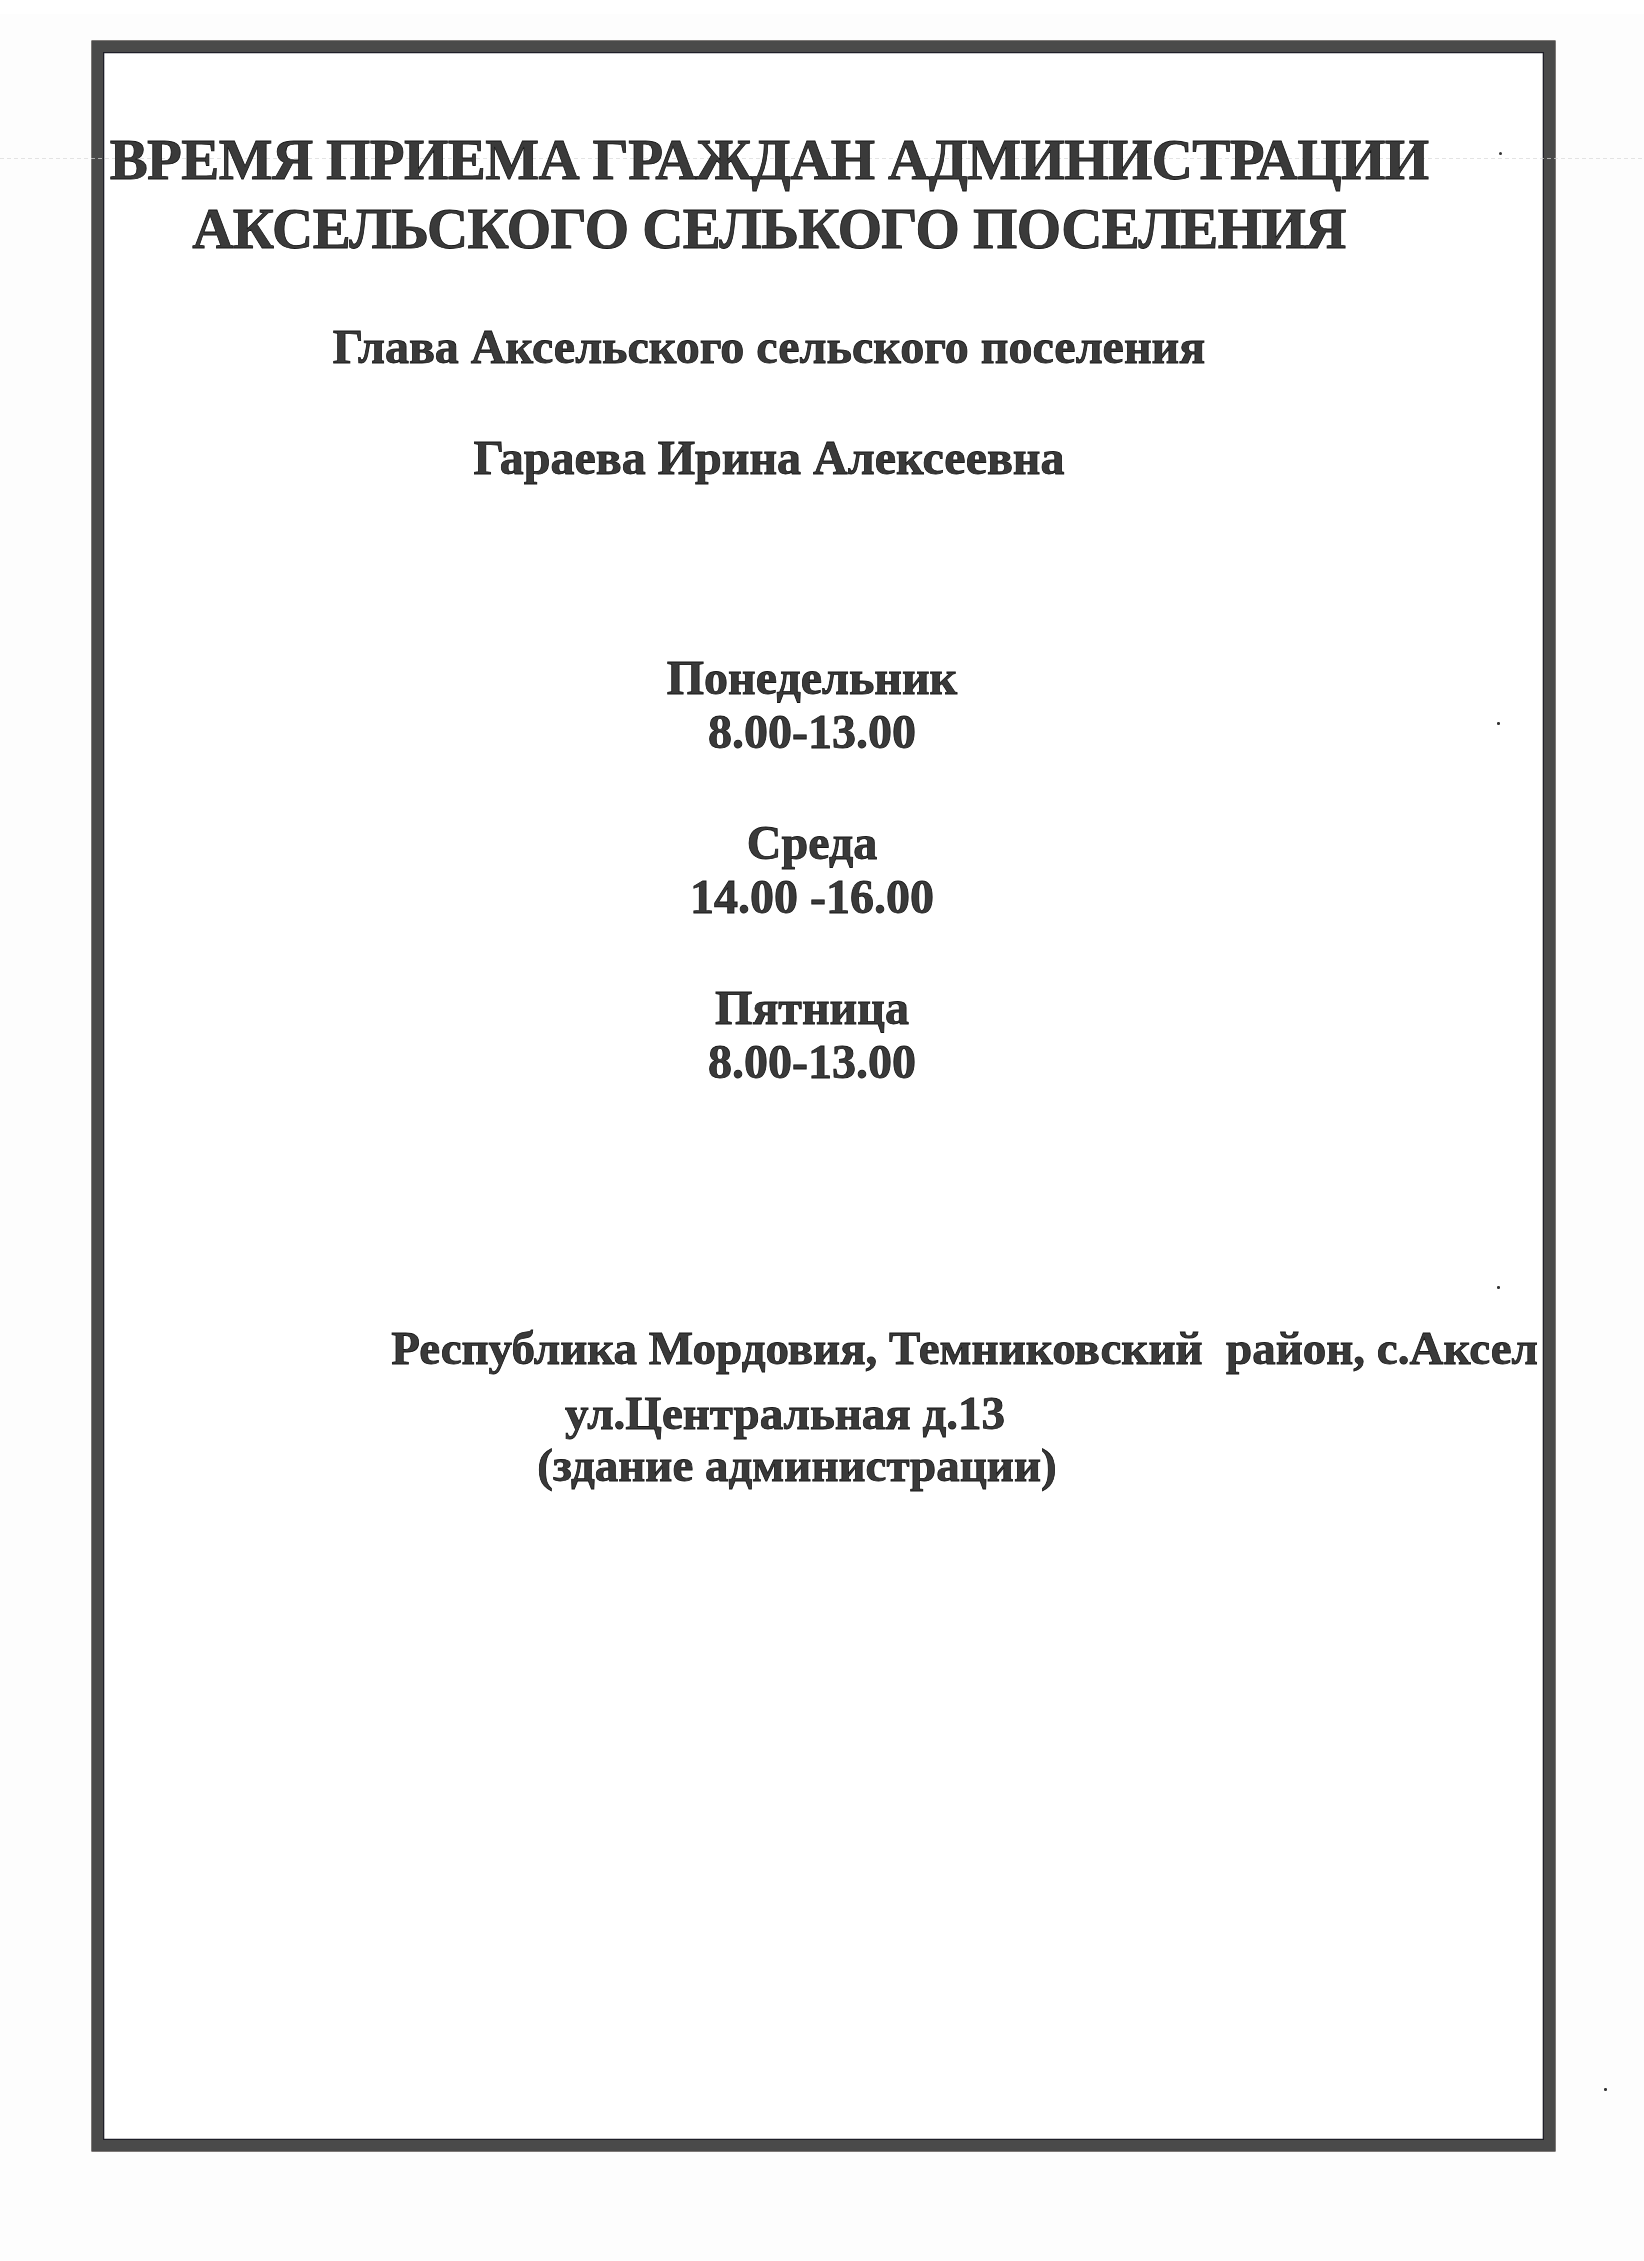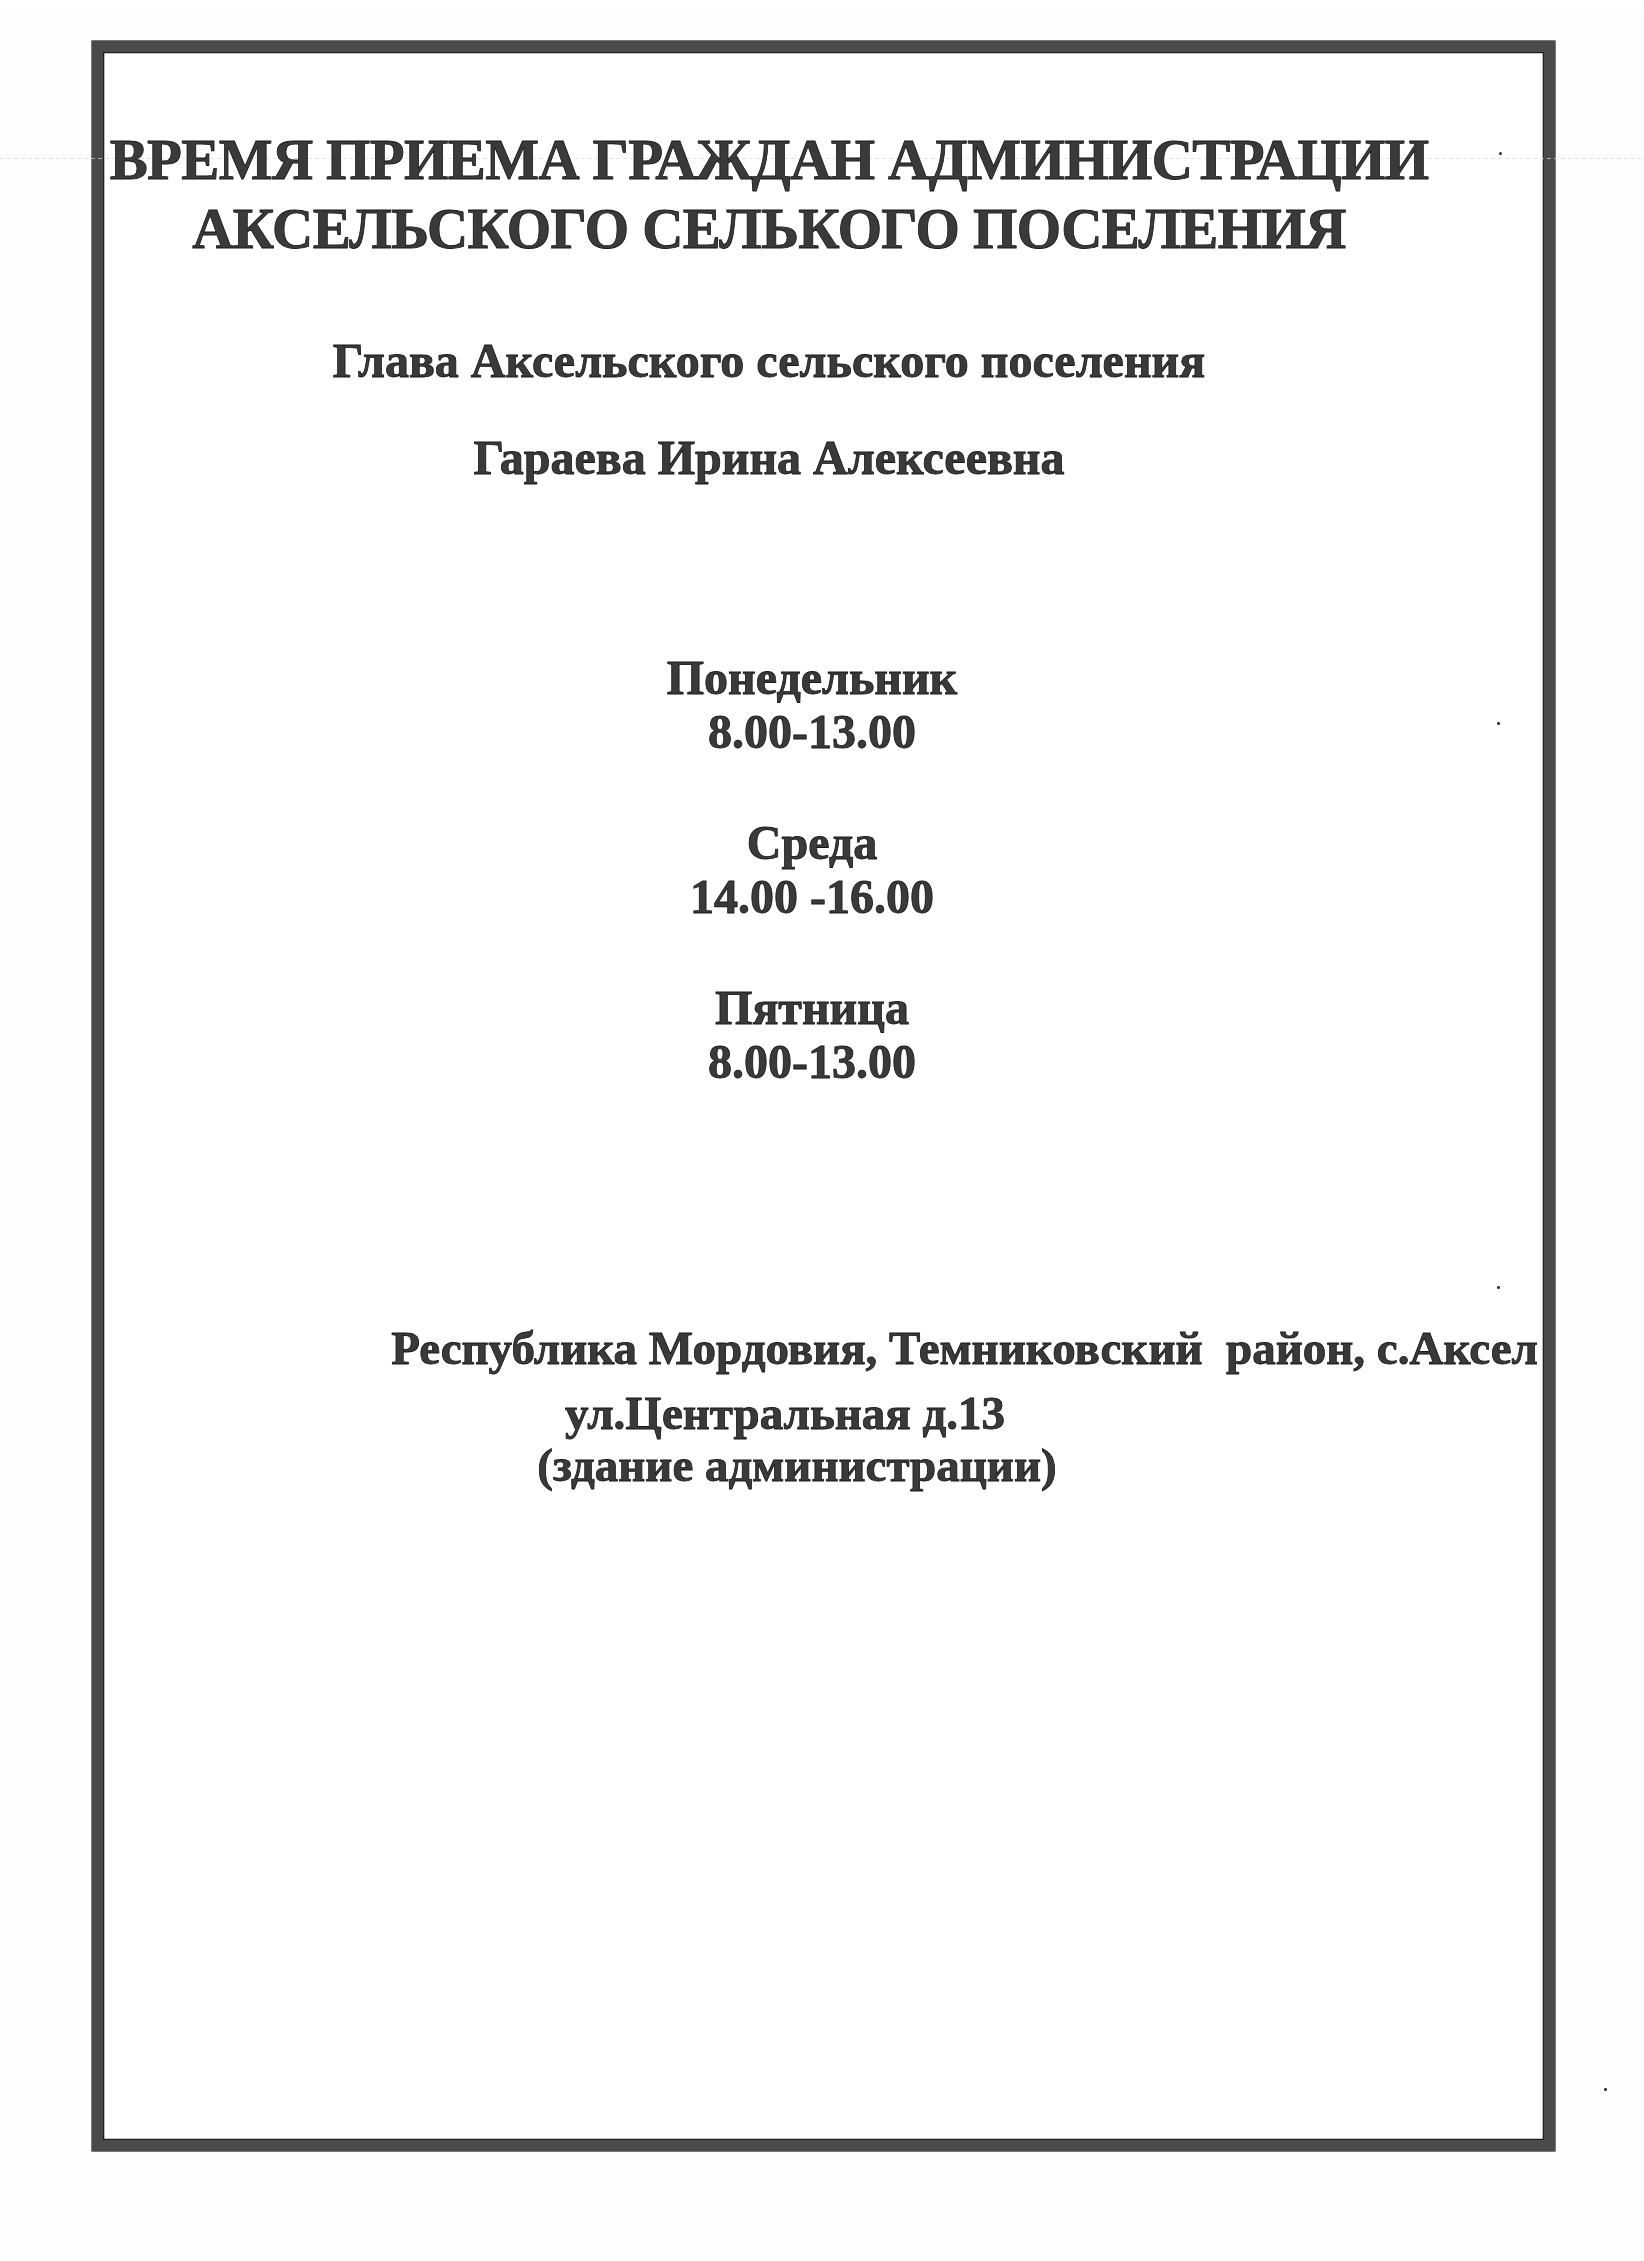--- a/index.html
+++ b/index.html
@@ -81,21 +81,21 @@
 
 <div class="scanline"></div>
 <div class="speck" style="left:1499px; top:152px;"></div>
 <div class="speck" style="left:1497px; top:722px; width:2.6px; height:2.6px;"></div>
 <div class="speck" style="left:1497px; top:1286px; width:2.6px; height:2.6px;"></div>
 <div class="speck" style="left:1604px; top:2088px; width:2.6px; height:2.6px;"></div>
 
 <div class="line title" style="top:131px;">ВРЕМЯ ПРИЕМА ГРАЖДАН АДМИНИСТРАЦИИ</div>
 <div class="line title" style="top:200px;">АКСЕЛЬСКОГО СЕЛЬКОГО ПОСЕЛЕНИЯ</div>
 
-<div class="line sub" style="top:323px;margin-top:14px;">Глава Аксельского сельского поселения</div>
+<div class="line sub" style="top:323px;">Глава Аксельского сельского поселения</div>
 <div class="line sub" style="top:434px;">Гараева Ирина Алексеевна</div>
 
 <div class="line sched" style="top:654px;">Понедельник</div>
 <div class="line sched" style="top:708px;">8.00-13.00</div>
 
 <div class="line sched" style="top:819px;text-align:center;">Среда</div>
 <div class="line sched" style="top:873px;">14.00 -16.00</div>
 
 <div class="line sched" style="top:984px;">Пятница</div>
 <div class="line sched" style="top:1038px;">8.00-13.00</div>

